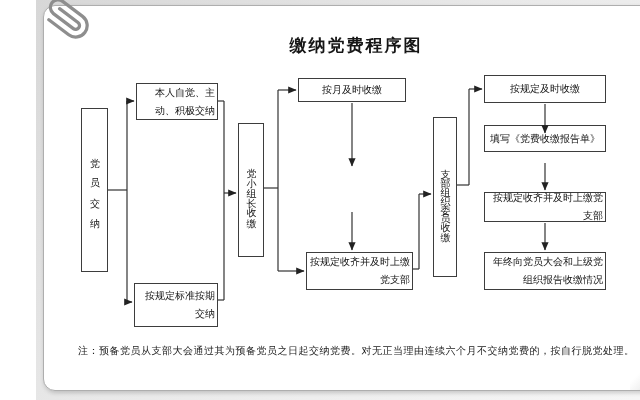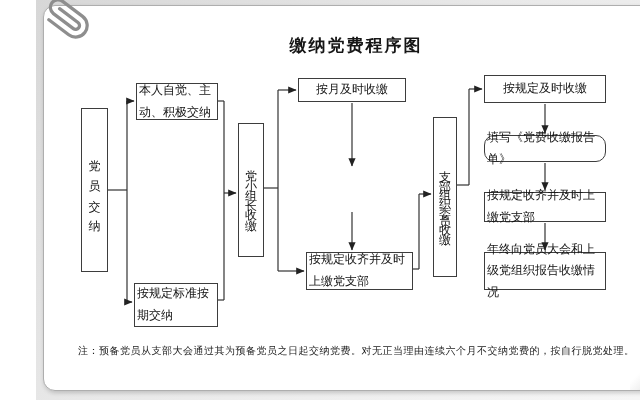--- a/index.html
+++ b/index.html
@@ -23,21 +23,21 @@
     position:absolute;left:8px;top:-4px;width:46px;height:46px;
     transform:scaleX(-1) rotate(8deg);
   }
   .title{
     position:absolute;left:0;right:0;top:34px;text-align:center;
     font-size:17px;font-weight:bold;letter-spacing:2px;color:#161616;
   }
   .node{
     position:absolute;border:1px solid #3d3d3d;background:#fff;
     display:flex;align-items:center;justify-content:center;
-    text-align:left;font-size:12px;color:#141414;box-sizing:border-box;
+    text-align:right;font-size:10px;color:#141414;box-sizing:border-box;
     line-height:1.8;padding:1px 2px;
   }
   .vbox{writing-mode:vertical-rl;text-orientation:upright;line-height:1;padding:2px 0;}
   .ls1{letter-spacing:20px;}
   .ls2{letter-spacing:10px;}
   .ls3{letter-spacing:9px;}
   #wires{position:absolute;left:0;top:0;pointer-events:none;}
   .note{
     position:absolute;left:42px;top:344px;width:578px;
     font-size:10px;color:#1c1c1c;white-space:nowrap;letter-spacing:.5px;
@@ -68,21 +68,21 @@
 
   <div class="node" style="left:262px;top:78px;width:108px;height:24px;">按月及时收缴</div>
 
 
   <div class="node" style="left:270px;top:252px;width:107px;height:38px;">按规定收齐并及时上缴党支部</div>
 
   <div class="node vbox ls3" style="left:397px;top:117px;width:24px;height:160px;">支部组织委员收缴</div>
 
   <div class="node" style="left:448px;top:75px;width:122px;height:28px;">按规定及时收缴</div>
 
-  <div class="node" style="left:448px;top:135px;width:122px;height:27px;border-radius:10px;">填写《党费收缴报告单》</div>
+  <div class="node" style="left:448px;top:125px;width:122px;height:27px;">填写《党费收缴报告单》</div>
 
   <div class="node" style="left:448px;top:192px;width:122px;height:30px;">按规定收齐并及时上缴党支部</div>
 
   <div class="node" style="left:448px;top:252px;width:122px;height:38px;">年终向党员大会和上级党组织报告收缴情况</div>
 
   <svg id="wires" width="640" height="400">
     <defs>
       <marker id="ah" markerWidth="8" markerHeight="8" refX="6.5" refY="3" orient="auto">
         <path d="M0,0 L7,3 L0,6 z" fill="#222"></path>
       </marker>

